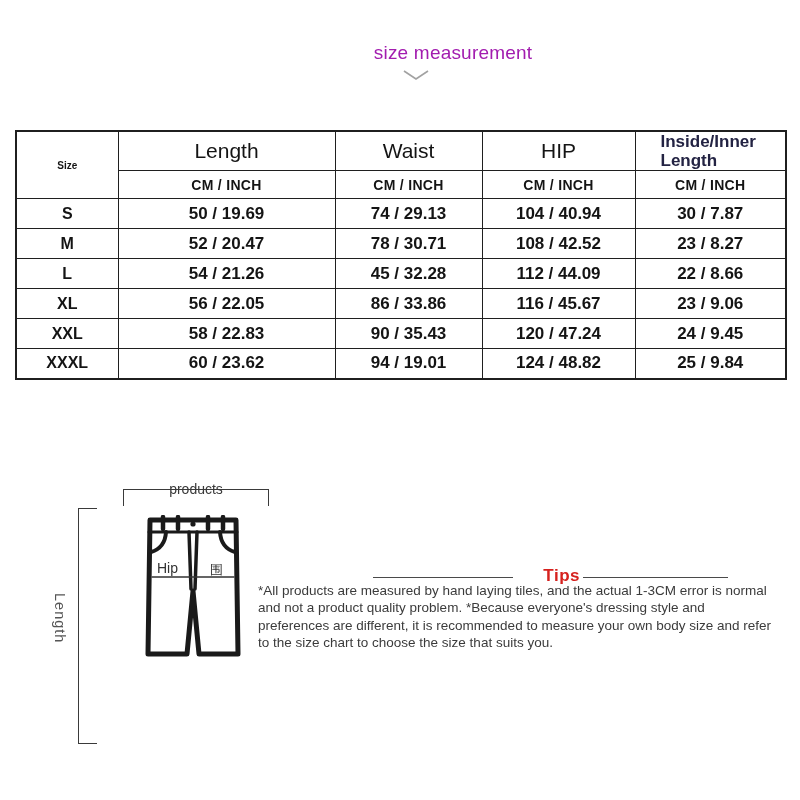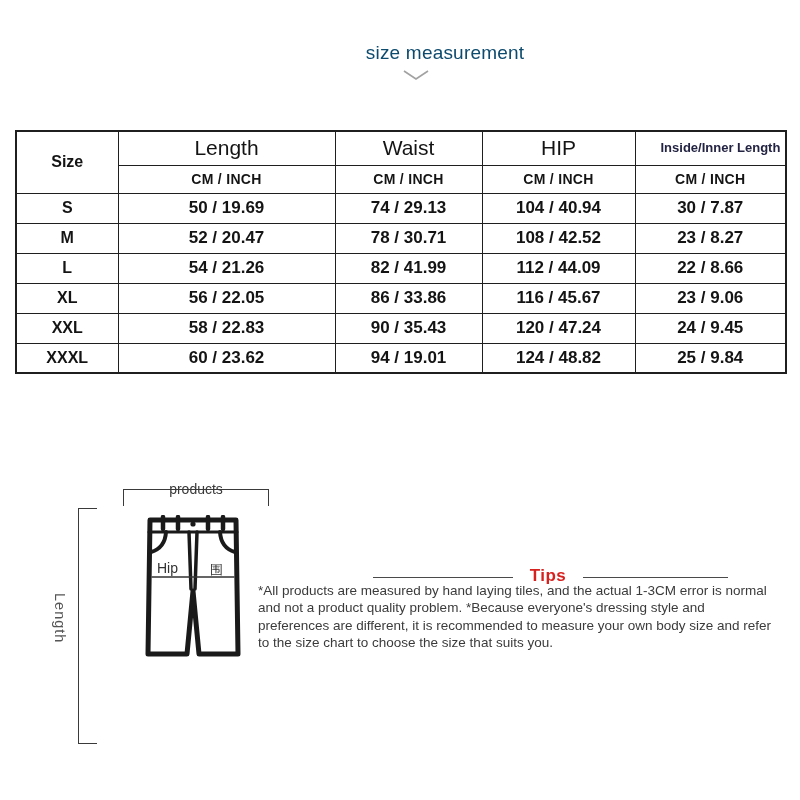--- a/index.html
+++ b/index.html
@@ -1,34 +1,34 @@
 <!DOCTYPE html>
 <html><head>
 <meta charset="utf-8">
 <style>
   html,body{margin:0;padding:0;background:#fff;}
   #page{position:relative;width:800px;height:800px;background:#ffffff;overflow:hidden;
         font-family:"Liberation Sans","DejaVu Sans",sans-serif;}
 
   
-  .title{position:absolute;left:340px;top:42px;width:210px;text-align:center;
-         font-size:19px;color:#0c4a6e;letter-spacing:.2px;}
+  .title{position:absolute;left:348px;top:42px;width:210px;text-align:center;
+         font-size:19px;color:#a21caf;letter-spacing:.2px;}
   .chevron{position:absolute;left:403px;top:70px;}
 
   
   table.size{position:absolute;left:15px;top:130px;width:770px;border-collapse:collapse;
              table-layout:fixed;border:2px solid #1f1f1f;}
   table.size th,table.size td{border:1px solid #1f1f1f;text-align:center;padding:0;
              color:#141414;overflow:hidden;}
   tr.hrow1{height:34px;}
   tr.hrow2{height:28px;}
   tr.drow{height:30px;}
-  .size-h{font-size:16px;font-weight:bold;color:#26263a;margin-top:27px;}
+  .size-h{font-size:10px;font-weight:bold;color:#26263a;margin-top:27px;}
   .col-h{font-size:21px;font-weight:400;color:#33334a;}
-  .col-h.inner{font-size:13px;font-weight:bold;text-align:left;padding-left:25px;
+  .col-h.inner{font-size:17px;font-weight:bold;text-align:left;padding-left:25px;
                line-height:1.12;color:#232343;}
   .unit{font-size:14px;font-weight:bold;color:#222;letter-spacing:.3px;}
   td.sz{font-size:16px;font-weight:bold;}
   td.val{font-size:17px;font-weight:bold;margin-left:20px;}
 
   
   .wl-line{position:absolute;left:123px;top:489px;width:146px;height:1px;background:#3a3a3a;}
   .wl-tick{position:absolute;top:489px;width:1px;height:17px;background:#3a3a3a;}
   .wl-text{position:absolute;left:123px;top:481px;width:146px;text-align:center;
            font-size:14px;color:#3a3a3a;}
@@ -87,21 +87,21 @@
     <tr class="drow">
       <td class="sz">M</td>
       <td class="val">52 / 20.47</td>
       <td class="val">78 / 30.71</td>
       <td class="val">108 / 42.52</td>
       <td class="val">23 / 8.27</td>
     </tr>
     <tr class="drow">
       <td class="sz">L</td>
       <td class="val">54 / 21.26</td>
-      <td class="val">82 / 41.99</td>
+      <td class="val">45 / 32.28</td>
       <td class="val">112 / 44.09</td>
       <td class="val">22 / 8.66</td>
     </tr>
     <tr class="drow">
       <td class="sz">XL</td>
       <td class="val">56 / 22.05</td>
       <td class="val">86 / 33.86</td>
       <td class="val">116 / 45.67</td>
       <td class="val">23 / 9.06</td>
     </tr>
@@ -148,18 +148,18 @@
       <path d="M22,17 Q21,33 7,37" stroke-width="4"></path>
       <path d="M76,17 Q77,33 91,37" stroke-width="4"></path>
 
       <path d="M8,62 L90,62" stroke-width="1.3" stroke="#333"></path>
     </g>
     <text x="13" y="58" font-size="14" fill="#333" font-family="Liberation Sans, DejaVu Sans, sans-serif">Hip</text>
     <text x="66" y="59" font-size="13" fill="#333" font-family="DejaVu Sans, sans-serif">围</text>
   </svg>
 
   <div class="tips-line" style="left:373px;width:140px"></div>
-  <div class="tips-head" style="color: rgb(214, 33, 30);">Tips</div>
+  <div class="tips-head" style="color: rgb(214, 33, 30); text-align: right;">Tips</div>
   <div class="tips-line" style="left:583px;width:145px"></div>
 
   <p class="disclaimer">*All products are measured by hand laying tiles, and the actual 1-3CM error is normal and not a product quality problem. *Because everyone's dressing style and preferences are different, it is recommended to measure your own body size and refer to the size chart to choose the size that suits you.</p>
 
 </div>
 
 </body></html>

